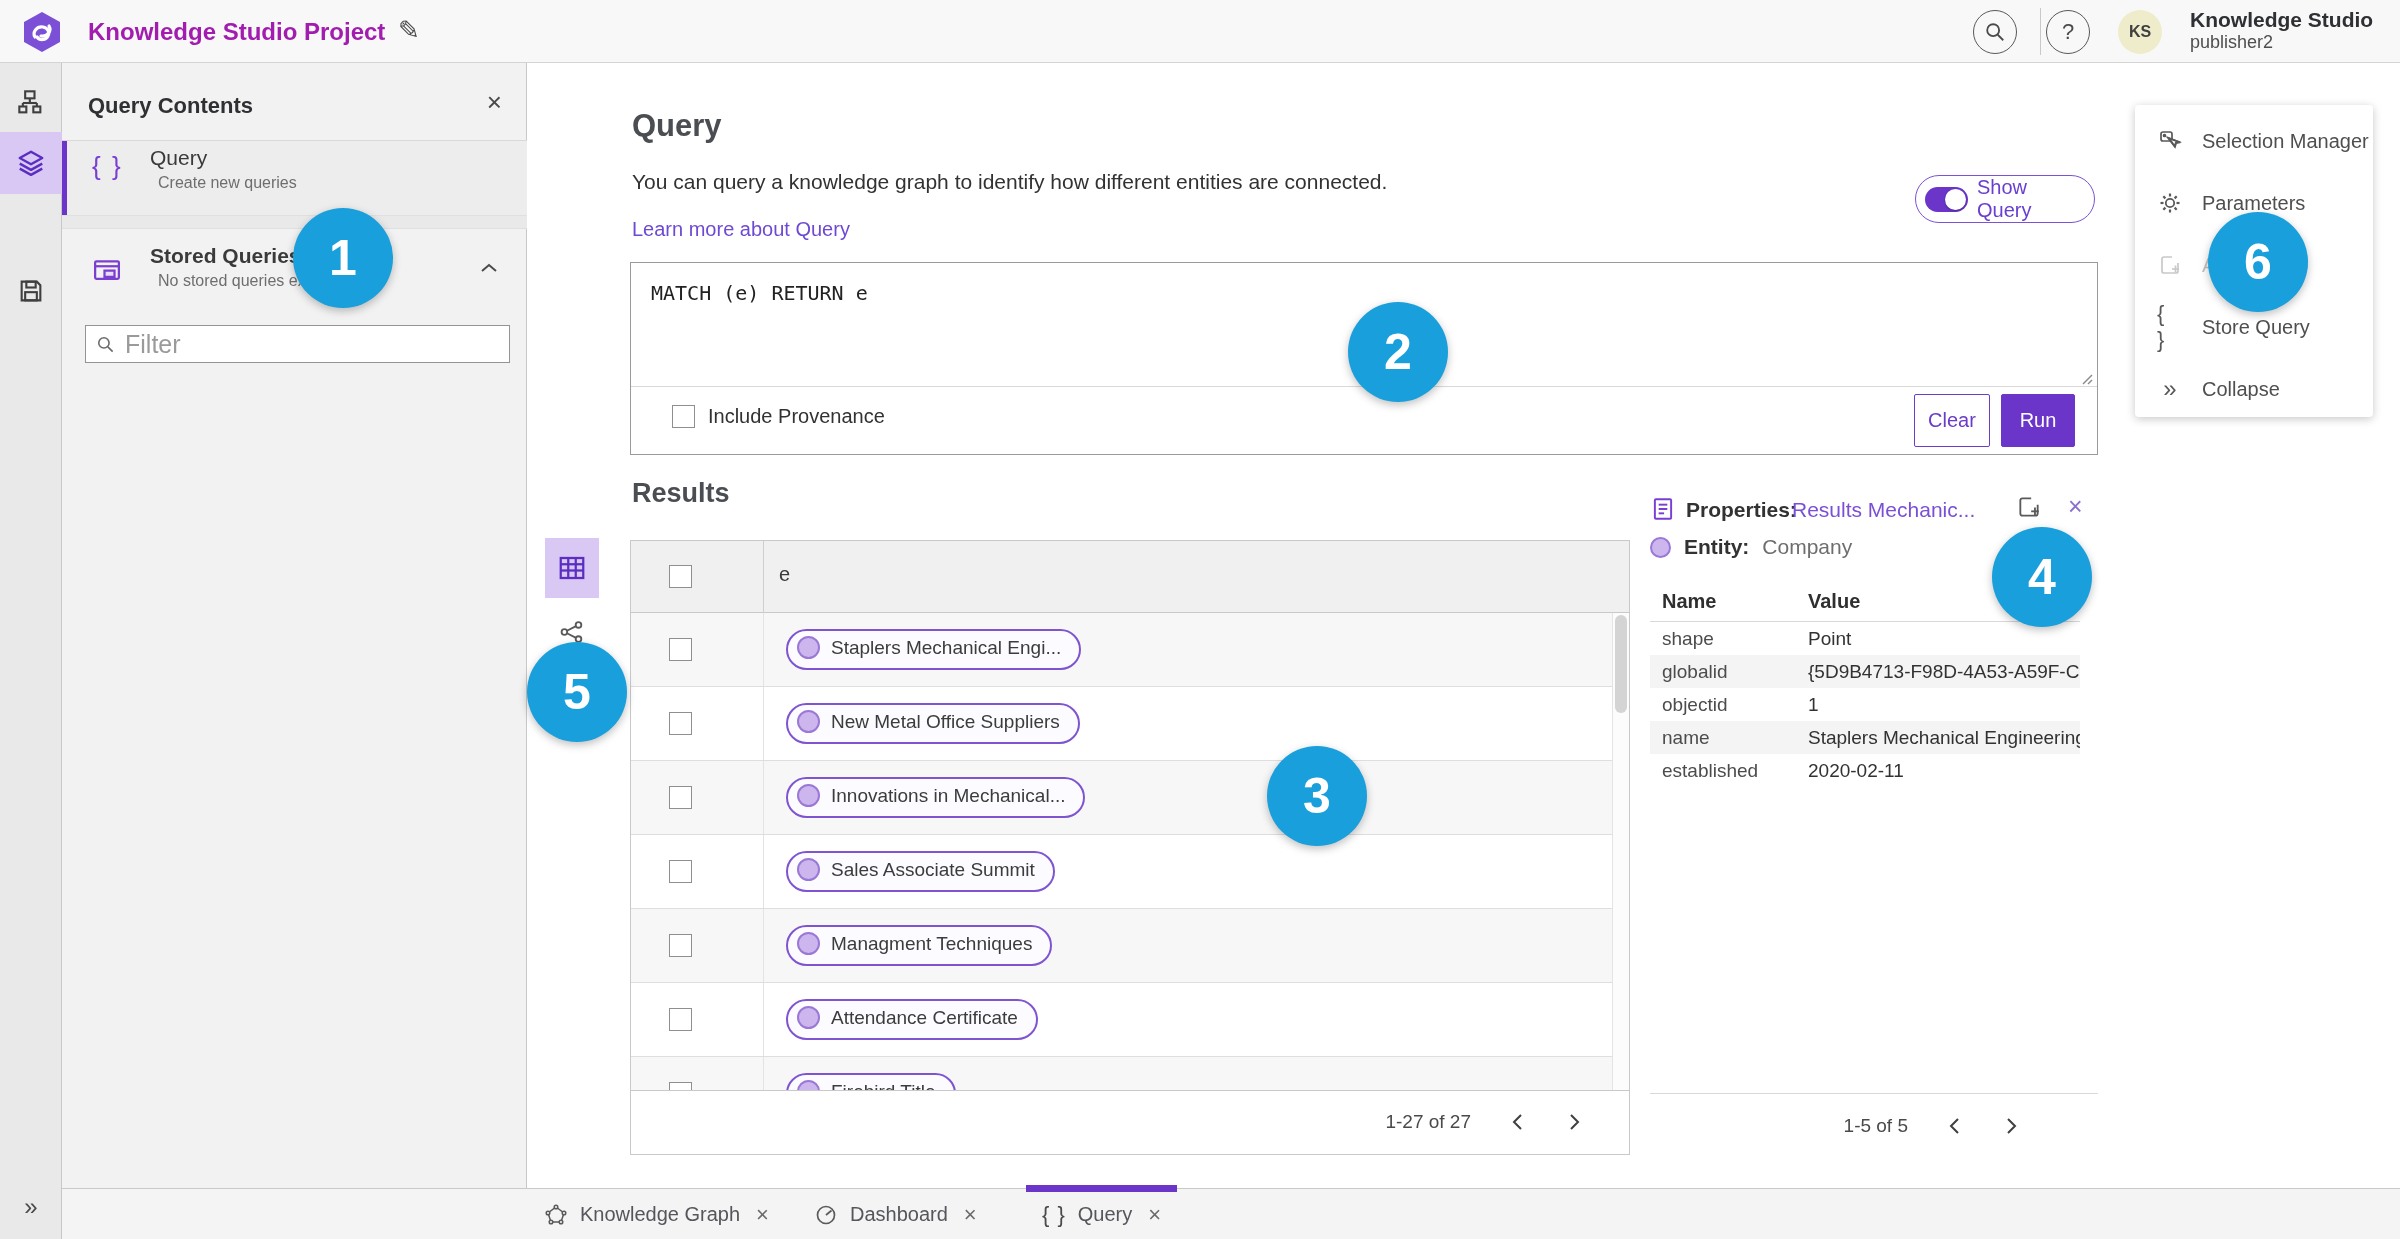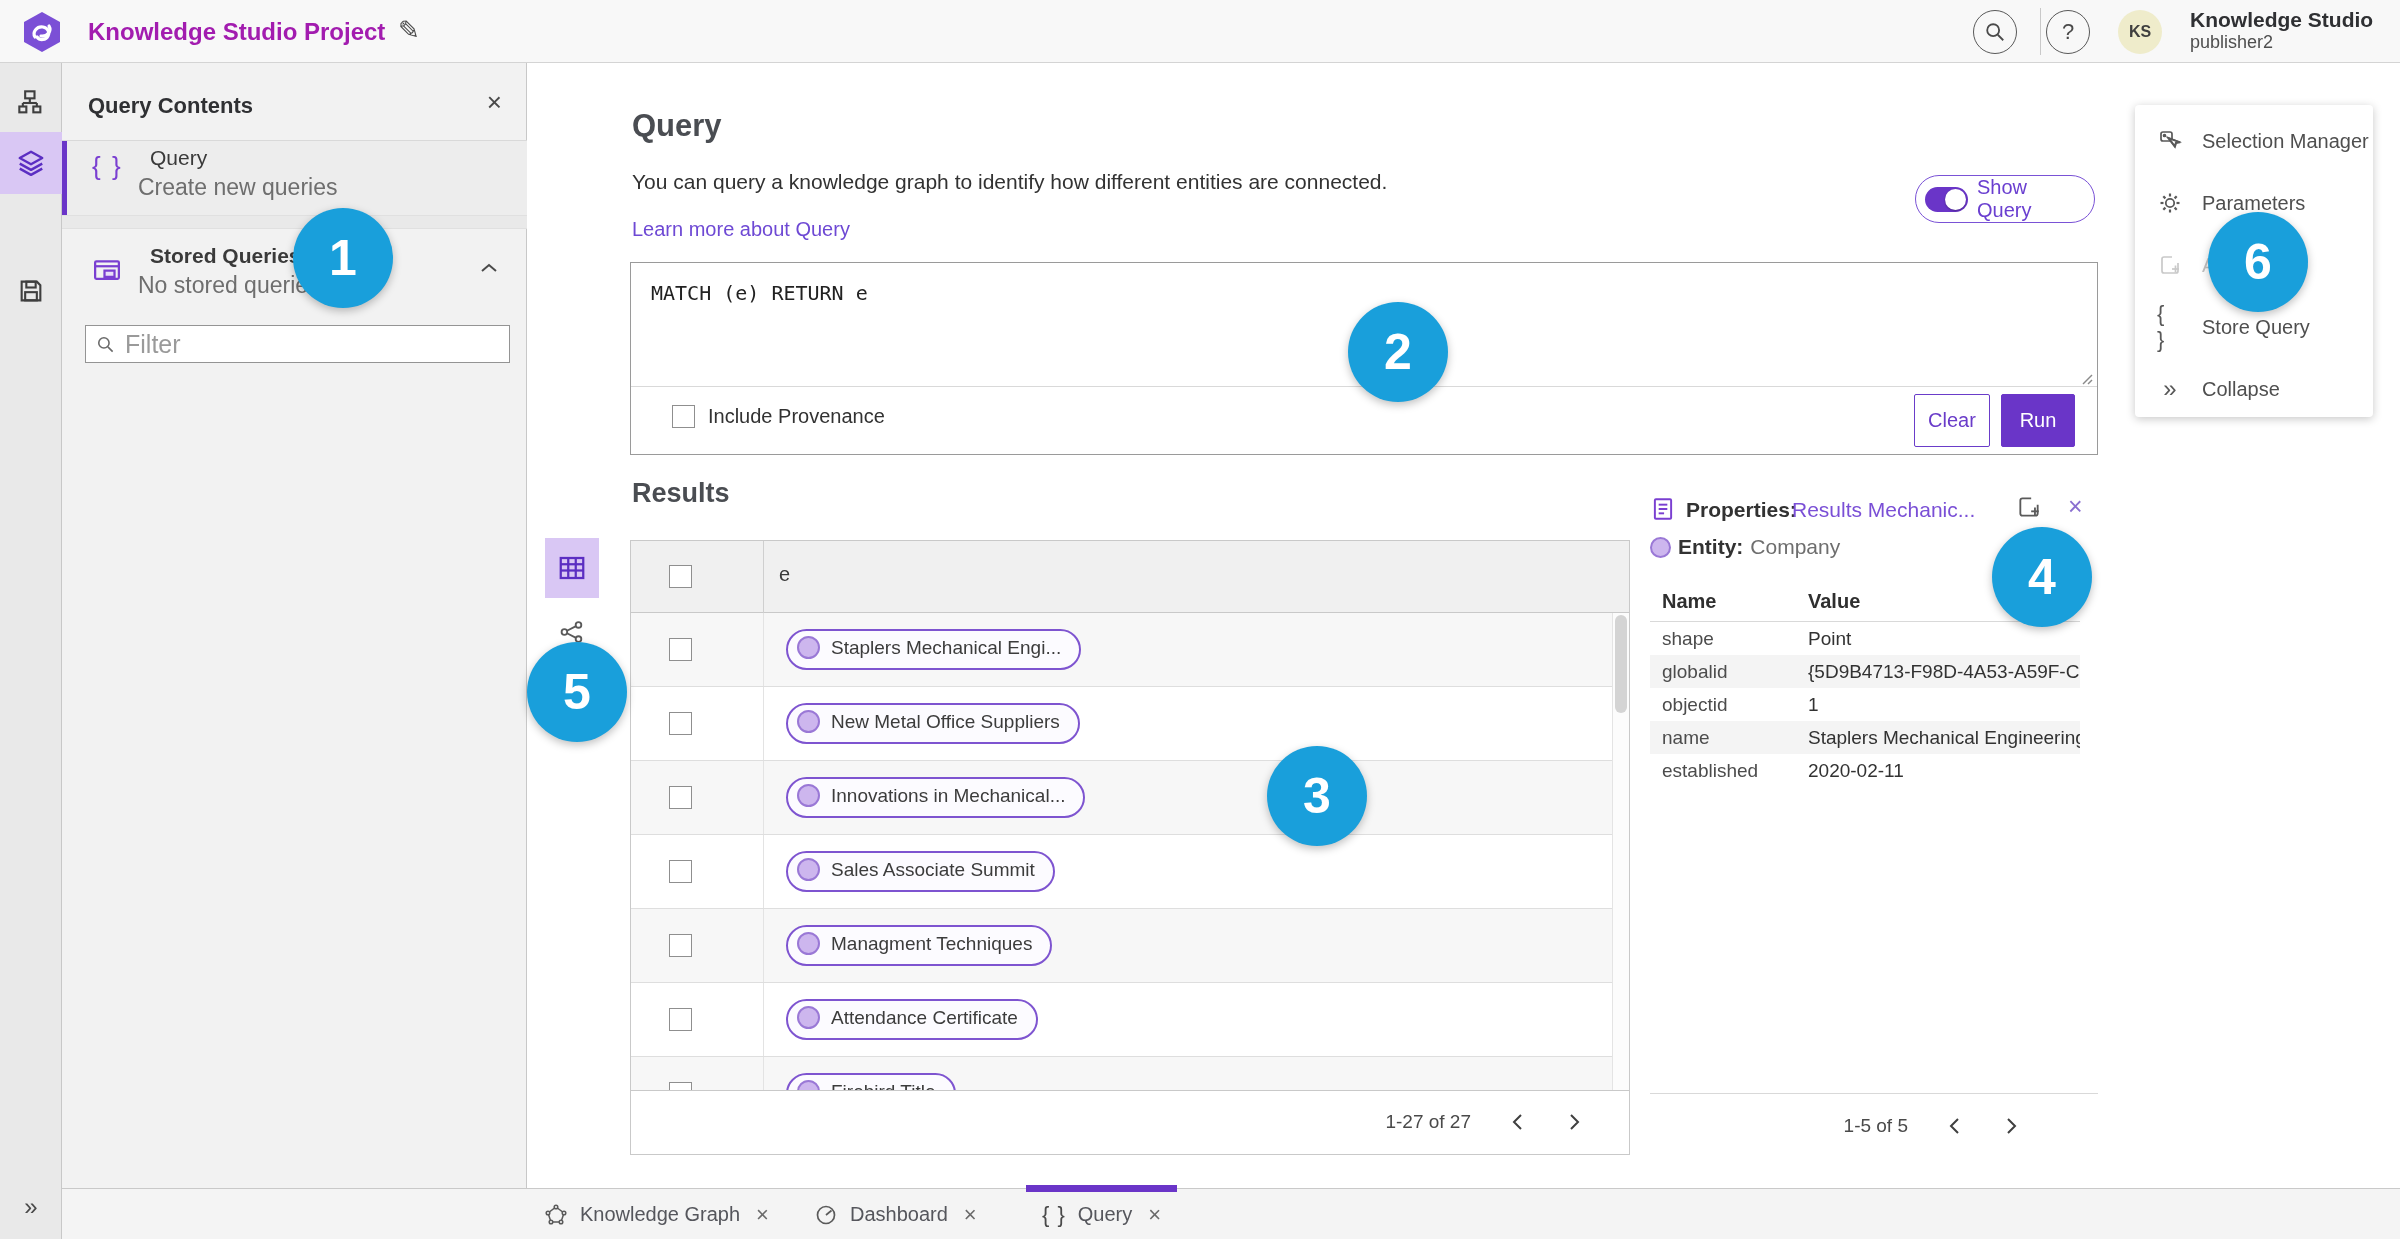--- a/index.html
+++ b/index.html
@@ -39,21 +39,21 @@
 
   
   .contents { position:absolute; left:62px; top:63px; width:465px; height:1125px;
     background:#f2f2f2; border-right:1px solid #c8c8c8;text-decoration:underline; }
   .contents-title { position:absolute; left:26px; top:30px; font-size:22px; font-weight:bold; color:#2f3033; }
   .contents-close { position:absolute; right:24px; top:24px; font-size:26px; color:#4a4a4a; cursor:pointer; }
   .contents-div1 { position:absolute; left:0; top:77px; width:465px; height:1px; background:#d9d9d9; }
   .ct-item { position:absolute; left:0; width:465px; }
   .ct-item .ic { position:absolute; left:30px; top:10px; color:#7a3fd1; }
   .ct-item .t1 { position:absolute; left:88px; top:5px; font-size:21px; color:#3a3a3a; }
-  .ct-item .t2 { position:absolute; left:76px; top:33px; font-size:23px; color:#6e6e6e;text-align:right; }
+  .ct-item .t2 { position:absolute; left:96px; top:33px; font-size:16px; color:#6e6e6e;text-align:right; }
   .sel-bar { position:absolute; left:0; top:0; width:5px; height:100%; background:#6a35c8; }
   .section-band { position:absolute; left:0; top:152px; width:465px; height:14px;
     background:#e9e9e9; border-top:1px solid #e0e0e0; border-bottom:1px solid #e0e0e0; }
   .caret-up { position:absolute; right:28px; top:22px; color:#4a4a4a; }
   .filter-box { position:absolute; left:23px; top:262px; width:425px; height:38px; background:#fff;
     border:1px solid #949494; display:flex; align-items:center; padding:0 10px; gap:10px; }
   .filter-box input { border:none; outline:none; flex:1; font-size:25px; color:#333;
     font-family:"Liberation Sans",sans-serif; background:transparent; }
   .filter-box input::placeholder { color:#9a9a9a; }
 
@@ -117,21 +117,21 @@
 
   
   .props { position:absolute; left:1650px; top:490px; width:448px; height:665px; background:#fff; }
   .props-head { position:absolute; left:0; top:6px; width:100%; height:30px; }
   .props-head .ic { position:absolute; left:0; top:0; color:#7a3fd1; }
   .props-head .lab { position:absolute; left:36px; top:2px; font-size:21px; font-weight:bold; color:#323232; }
   .props-head .target { position:absolute; left:142px; top:2px; font-size:21px; color:#7a4fd6; cursor:pointer;
     max-width:200px; white-space:nowrap; }
   .props-head .addmap { position:absolute; left:366px; top:-2px; color:#5a5a5a; cursor:pointer; }
   .props-head .close { position:absolute; left:418px; top:-4px; font-size:25px; color:#8a6fd0; cursor:pointer; }
-  .entity-row { position:absolute; left:0; top:45px; display:flex; align-items:center; gap:7px; }
+  .entity-row { position:absolute; left:0; top:45px; display:flex; align-items:center; gap:13px; }
   .entity-row .dot { width:21px; height:21px; border-radius:50%; background:#cdb6ee; border:2px solid #9a78d6; }
   .entity-row .lab { font-size:21px; font-weight:bold; color:#323232; }
   .entity-row .val { font-size:21px; color:#6e6e6e; }
   .ptable { position:absolute; left:0; top:100px; width:430px; }
   .ptable .phead { display:flex; height:32px; font-size:20px; font-weight:bold; color:#2f2f2f;
     border-bottom:1px solid #d9d9d9; }
   .ptable .phead .c1, .ptable .prow .c1 { width:158px; padding-left:12px; }
   .ptable .phead .c2, .ptable .prow .c2 { flex:1; overflow:hidden; white-space:nowrap; }
   .ptable .prow { display:flex; align-items:center; height:33px; font-size:19px; }
   .ptable .prow .c1 { color:#4c4c4c; }

